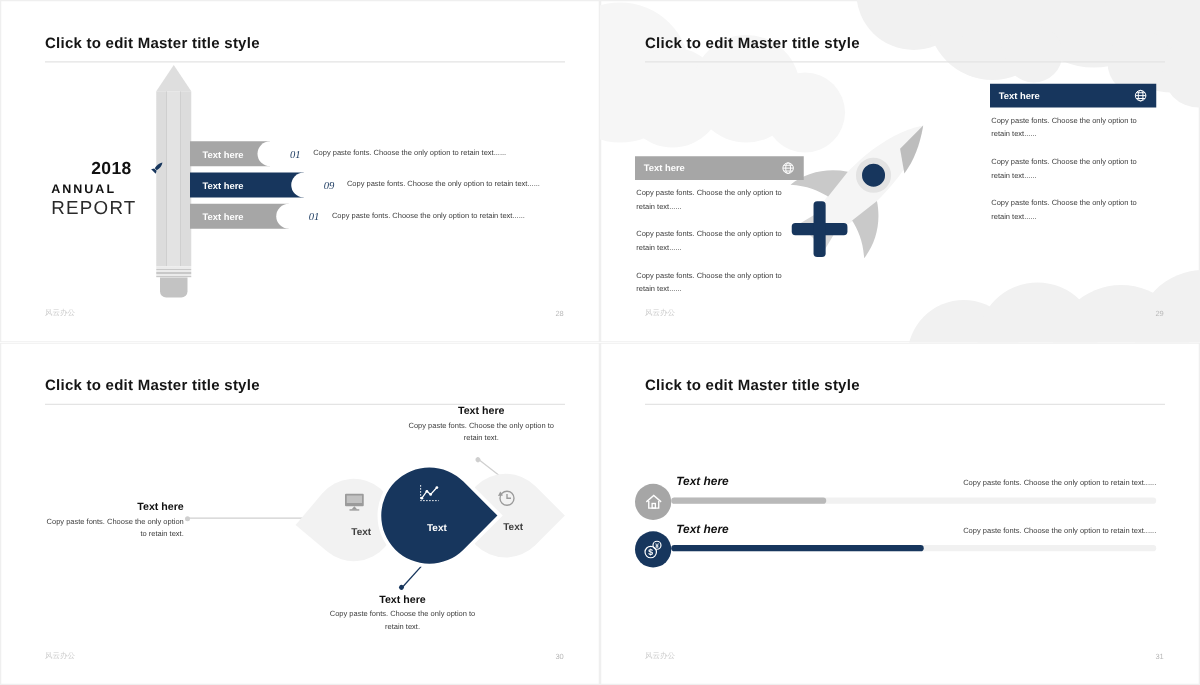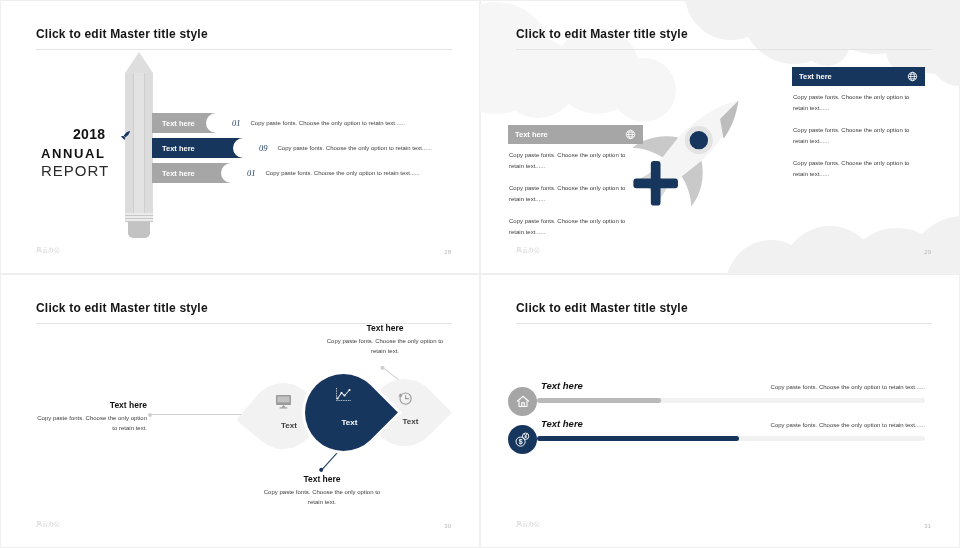--- a/index.html
+++ b/index.html
@@ -19,21 +19,21 @@
   .pencil .pbody{width:28px;height:140px;background:linear-gradient(90deg,#dcdcdc 0 8px,#cfcfcf 8px 9px,#e3e3e3 9px 19px,#cfcfcf 19px 20px,#dcdcdc 20px);}
   .pencil .ferrule{width:28px;height:9px;background:repeating-linear-gradient(180deg,#ebebeb 0 2px,#c8c8c8 2px 3px);}
   .pencil .eraser{width:22px;height:16px;margin:0 auto;background:#c3c3c3;border-radius:0 0 5px 5px;}
 
   .logo{position:absolute;left:41px;top:123px;z-index:3;width:90px;}
   .logo-row1{display:flex;align-items:center;gap:14px;}
   .l-sq{width:9px;height:12px;background:#d9d9d9;}
   .l-rect{width:17px;height:13px;background:#17365d;margin-left:1px;}
   .l-year{font-size:14px;font-weight:bold;color:#111;margin-left:3px;letter-spacing:.3px;}
   .l-rocket{margin-left:1px;margin-top:4px;}
-  .l-annual{font-size:13px;font-weight:bold;letter-spacing:1.6px;color:#111;margin-top:1px;}
+  .l-annual{font-size:10px;font-weight:bold;letter-spacing:1.6px;color:#111;margin-top:1px;}
   .l-report{font-size:15px;letter-spacing:1px;color:#2a2a2a;margin-top:1px;font-weight:400;}
 
   .s1-rows{position:absolute;left:152px;top:113px;z-index:4;}
   .s1-row{display:flex;align-items:center;height:20px;margin-bottom:5px;}
   .ribbon{position:relative;height:20px;display:flex;align-items:center;padding-left:10px;box-sizing:border-box;color:#fff;font-weight:bold;font-size:7.5px;flex:none;}
   .ribbon.gray{background:#a6a6a6;}
   .ribbon.navy{background:#17365d;}
   .ribbon .cut{position:absolute;right:-10px;top:0;width:20px;height:20px;border-radius:50%;background:#fff;}
   .num{font-family:"Liberation Serif",serif;font-style:italic;font-weight:normal;font-size:8.5px;color:#17365d;margin-left:16px;flex:none;}
   .rdesc{font-size:6px;color:#3d3d3d;margin-left:10px;white-space:nowrap;}

